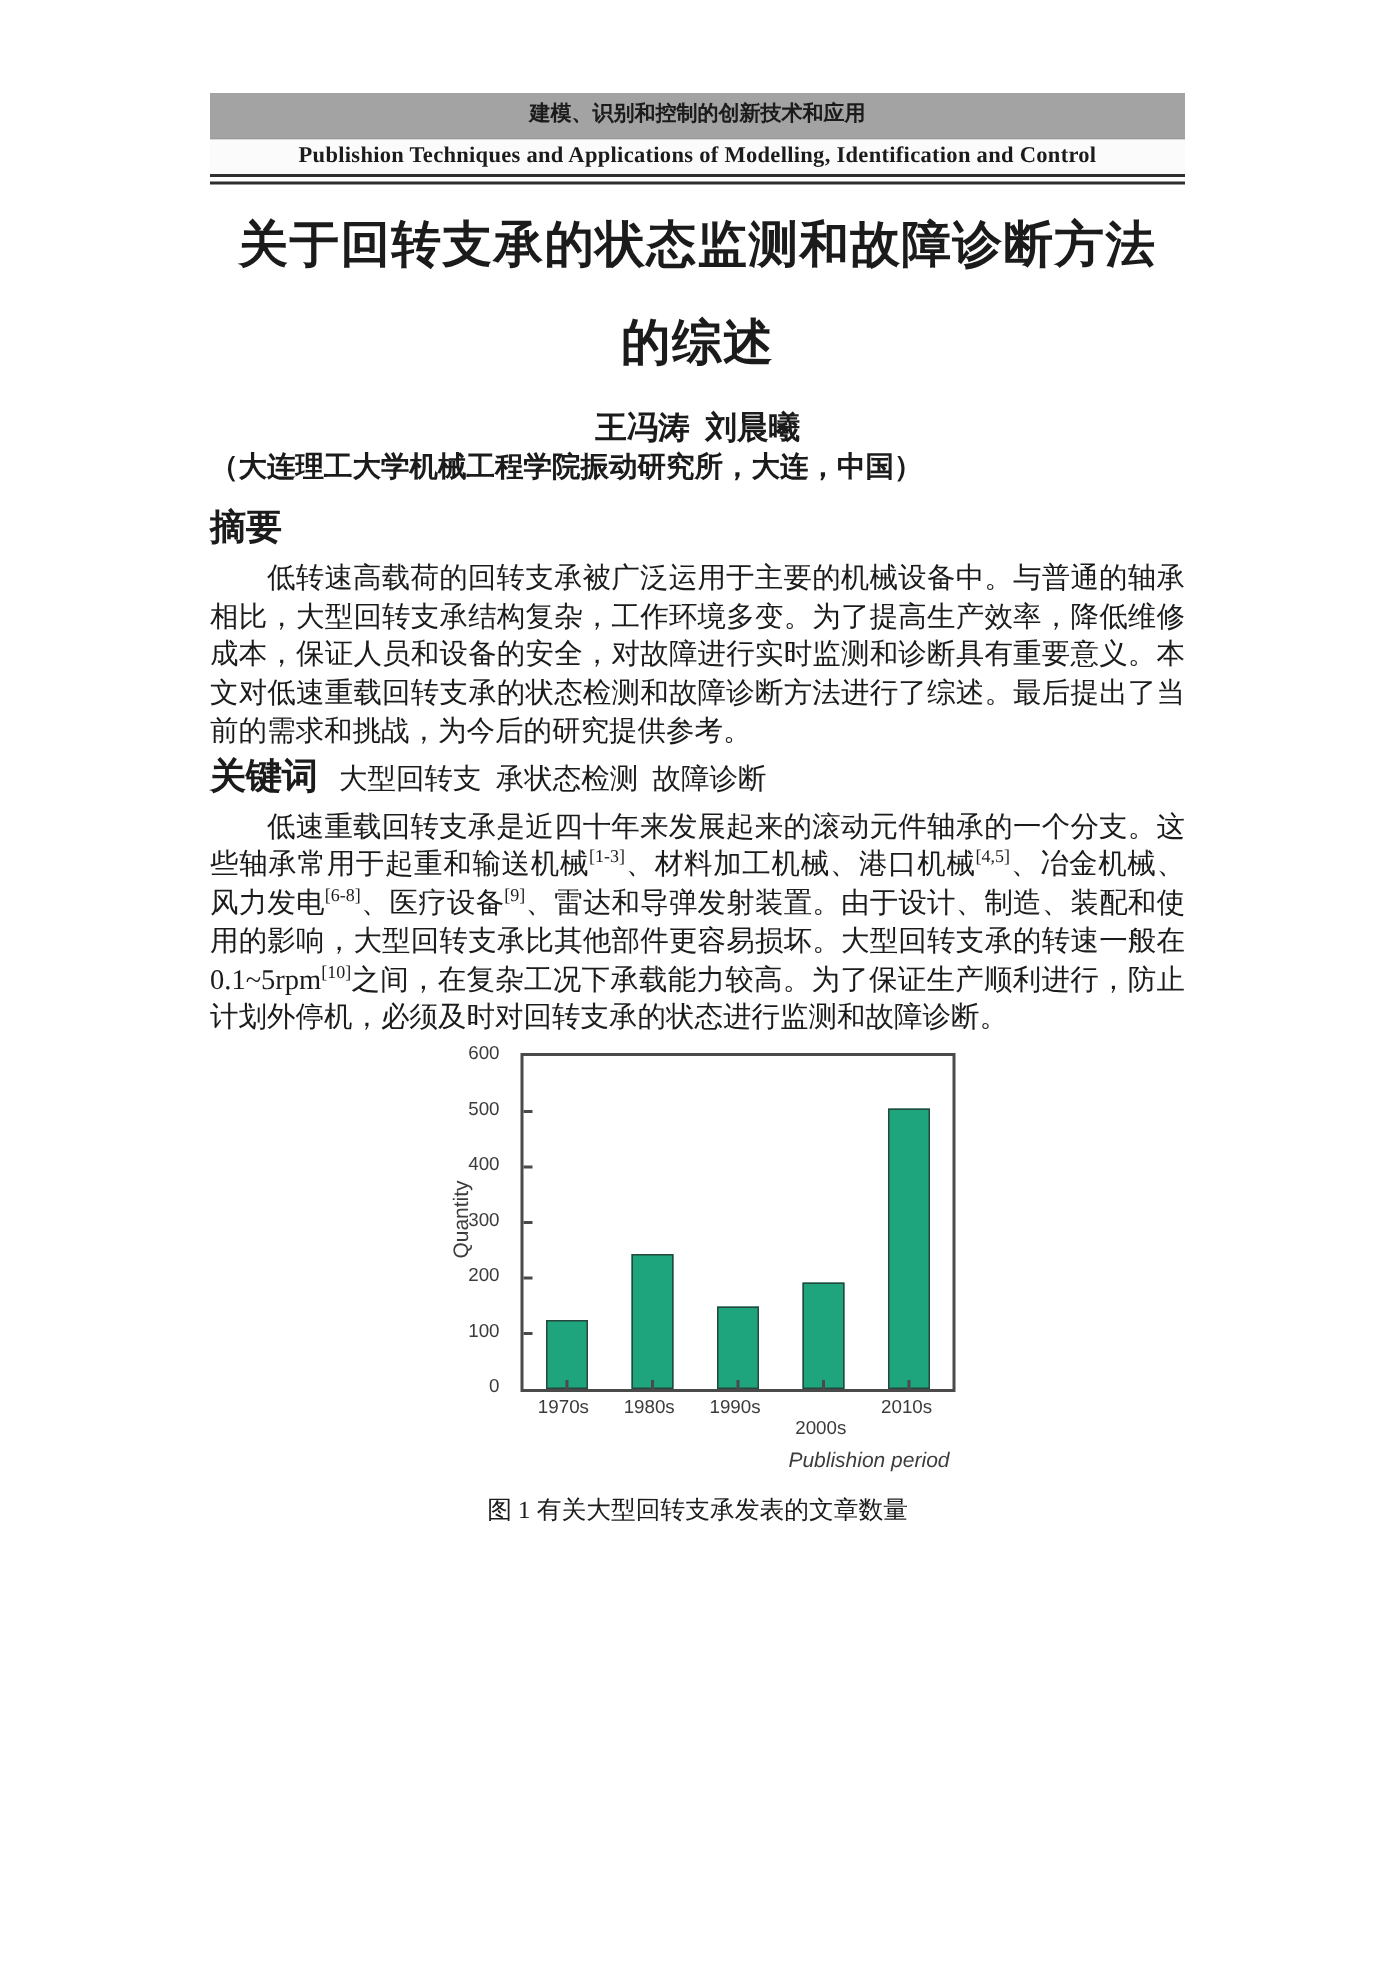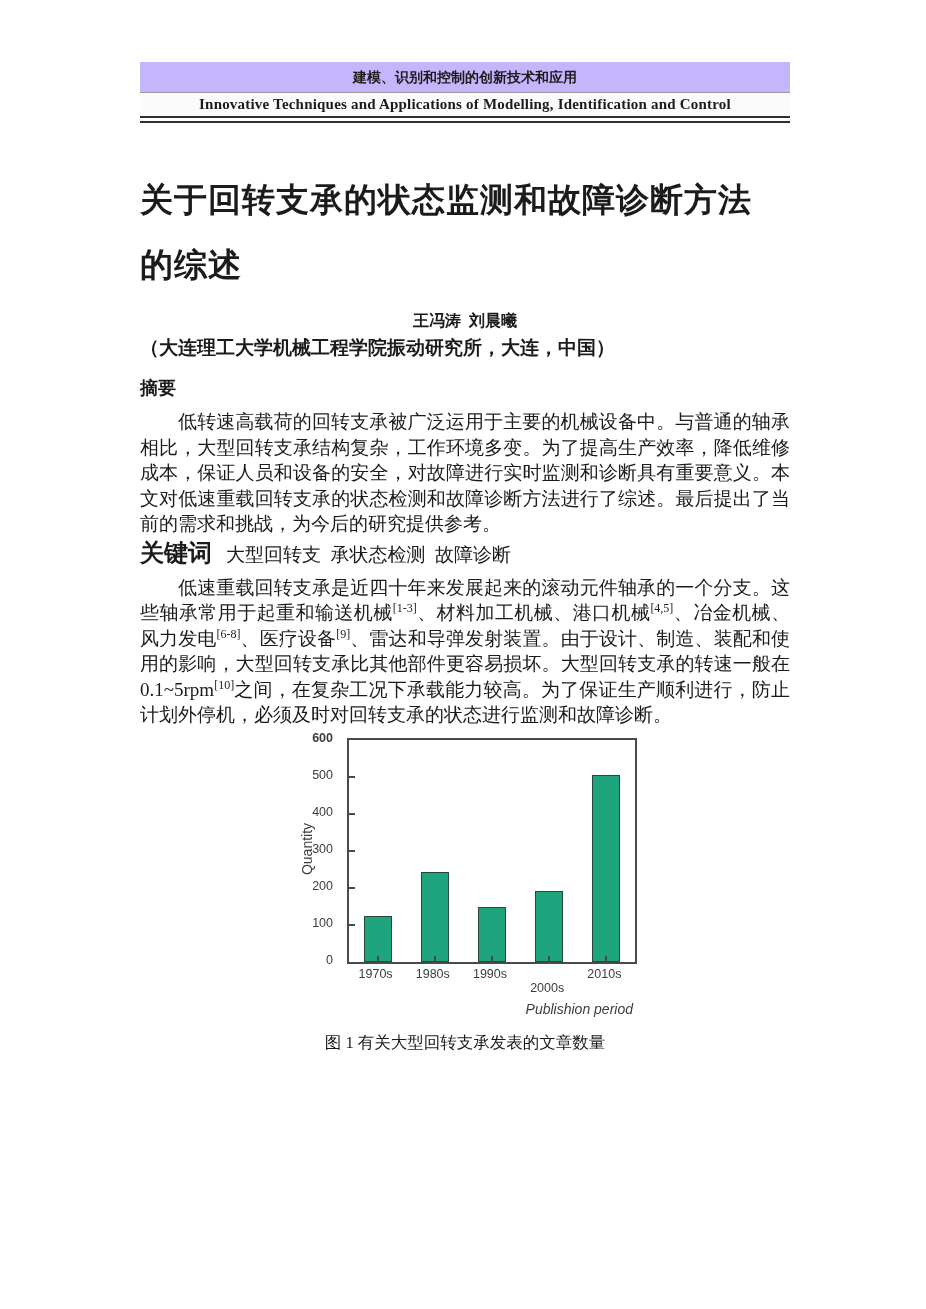--- a/index.html
+++ b/index.html
@@ -4,41 +4,41 @@
 <style>
   html,body{margin:0;padding:0;}
   body{
     width:926px;height:1309px;background:#ffffff;overflow:hidden;
     font-family:"Liberation Serif","DejaVu Serif",serif;color:#1b1b1b;
   }
   .content{margin:0 136px 0 140px;width:650px;}
   
   .running-header{margin-top:62px;}
   .header-zh{
-    background:#c4b5fd;text-align:center;font-weight:bold;
-    font-family:Liberation Sans, sans-serif;
+    background:#a3a3a3;text-align:center;font-weight:bold;
+    font-family:Liberation Mono, monospace;
     font-size:14px;line-height:30px;border-bottom:1px solid #9a9a9a;
   }
   .header-en{
     background:#fbfbfb;text-align:center;font-weight:bold;
     font-size:15px;line-height:23px;letter-spacing:.2px;
   }
   .double-rule{height:3px;border-top:2px solid #2f2f2f;border-bottom:2px solid #2f2f2f;}
   
   .paper-title{
-    margin-top:60px;text-align:left;font-weight:bold;
+    margin-top:24px;text-align:center;font-weight:bold;
     font-size:33px;line-height:1.05;letter-spacing:1px;
   }
   .paper-title .line2{margin-top:30px;}
-  .authors{margin-top:26px;text-align:center;font-weight:bold;font-size:16px;line-height:26px;white-space:pre-wrap;}
+  .authors{margin-top:26px;text-align:center;font-weight:bold;font-size:21px;line-height:26px;white-space:pre-wrap;}
   .affiliation{text-align:left;font-weight:bold;font-size:19px;line-height:27px;}
   
   .h-abstract,.h-section{
     font-family:"Liberation Sans","DejaVu Sans",sans-serif;
-    font-weight:bold;font-size:18px;line-height:30px;margin:0;
+    font-weight:bold;font-size:24px;line-height:30px;margin:0;
   }
   .h-abstract{margin-top:12px;}
   .h-section{margin-top:22px;}
   .body-par{
     margin:6px 0 0 0;font-size:19px;line-height:25.5px;
     text-align:justify;text-indent:2em;
   }
   .body-par sup{font-size:12px;line-height:0;vertical-align:super;}
   .keywords-row{margin-top:0;display:flex;align-items:baseline;}
   .keywords-row .kw-head{
@@ -67,21 +67,21 @@
   .xlabel{position:absolute;left:58px;top:269px;width:286px;text-align:right;font-size:14px;font-style:italic;}
   .fig-caption{margin-top:8px;text-align:center;font-size:16.5px;line-height:22px;}
 </style>
 </head>
 <body>
 
 <div class="content">
 
   <div class="running-header">
     <div class="header-zh">建模、识别和控制的创新技术和应用</div>
-    <div class="header-en">Innovative Techniques and Applications of Modelling, Identification and Control</div>
+    <div class="header-en">Publishion Techniques and Applications of Modelling, Identification and Control</div>
     <div class="double-rule"></div>
   </div>
 
   <div class="paper-title">
     <div class="line1">关于回转支承的状态监测和故障诊断方法</div>
     <div class="line2">的综述</div>
   </div>
 
   <div class="authors">王冯涛  刘晨曦</div>
   <div class="affiliation">（大连理工大学机械工程学院振动研究所，大连，中国）</div>
@@ -99,21 +99,21 @@
   <div class="figure-block">
     <div class="chart">
       <div class="ylabel">Quantity</div>
       <div class="yaxis">
           <div class="ytick-label" style="bottom: 0%;">0</div>
           <div class="ytick-label" style="bottom: 16.6667%; text-align: right;">100</div>
           <div class="ytick-label" style="bottom: 33.3333%;">200</div>
           <div class="ytick-label" style="bottom: 50%;">300</div>
           <div class="ytick-label" style="bottom: 66.6667%;">400</div>
           <div class="ytick-label" style="bottom: 83.3333%;">500</div>
-          <div class="ytick-label" style="bottom: 100%; font-weight: bold;">600</div>
+          <div class="ytick-label" style="bottom: 100%;">600</div>
         </div>
       <div class="plot">
           <div class="ytick-mark" style="bottom: 16.6667%;"></div>
           <div class="ytick-mark" style="bottom: 33.3333%;"></div>
           <div class="ytick-mark" style="bottom: 50%;"></div>
           <div class="ytick-mark" style="bottom: 66.6667%;"></div>
           <div class="ytick-mark" style="bottom: 83.3333%;"></div>
           <div class="bar" style="left: 10%; height: 20.5%; background: rgb(31, 165, 126);"></div>
           <div class="xtick-mark" style="left: 10%;"></div>
           <div class="bar" style="left: 30%; height: 40.3333%; background: rgb(31, 165, 126);"></div>

